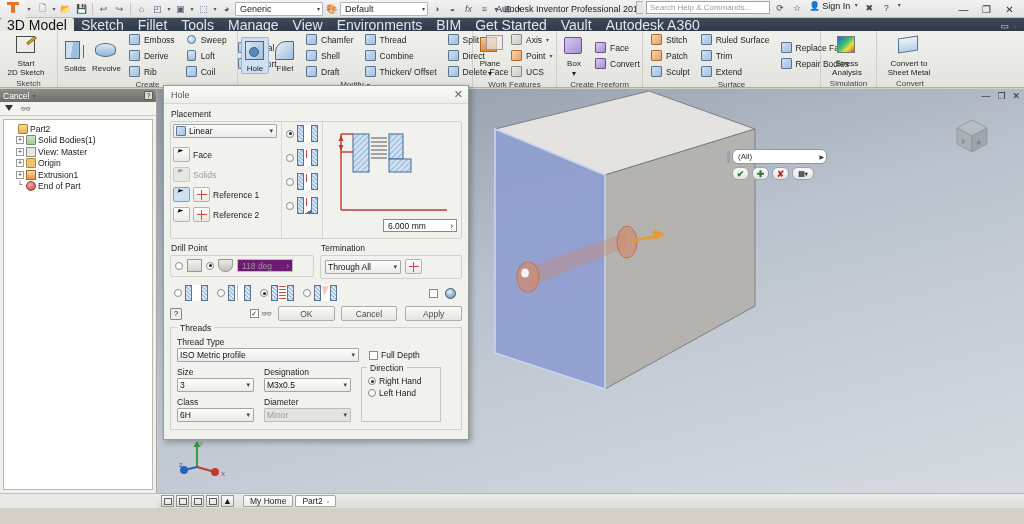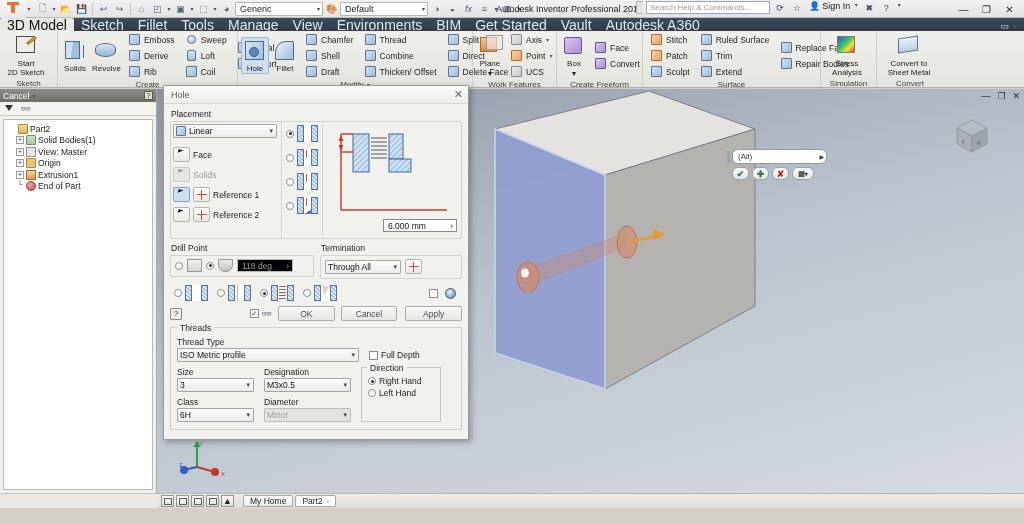--- a/index.html
+++ b/index.html
@@ -280,21 +280,21 @@
   }
 
   .two-col { display:flex; gap:6px; margin-top:3px; }
   .drill-group { width:144px; }
   .term-group { flex:1; }
   .grp-inner { padding:3px 4px 4px 4px; display:flex; align-items:center; gap:4px; }
   .dp-btn { width:15px; height:13px; border:1px solid #9a9a95; background:linear-gradient(#f2f2ee,#d5d5d0); }
   .dp-btn.flat { border-radius:0; }
   .dp-btn.angle { border-bottom-left-radius:7px; border-bottom-right-radius:7px; background:linear-gradient(#e9e9e5,#c3c3be); }
   .numfield {
-    height:13px; background:#000000; border:1px solid #bcbcb7; display:flex; align-items:center;
+    height:13px; background:#701a75; border:1px solid #bcbcb7; display:flex; align-items:center;
     justify-content:space-between; padding:0 3px 0 4px; font-size:8.5px; color:#9b9b97;
   }
   .termfield { width:76px; }
   .mini-btn {
     width:17px; height:15px; border:1px solid #b4b4af; border-radius:2px;
     background:linear-gradient(#fcfcfc,#e9e9e5); display:flex; align-items:center; justify-content:center;
   }
 
   .typerow { display:flex; align-items:center; gap:9px; margin-top:6px; padding-left:4px; }
   .typeitem { display:flex; align-items:center; gap:3px; }

